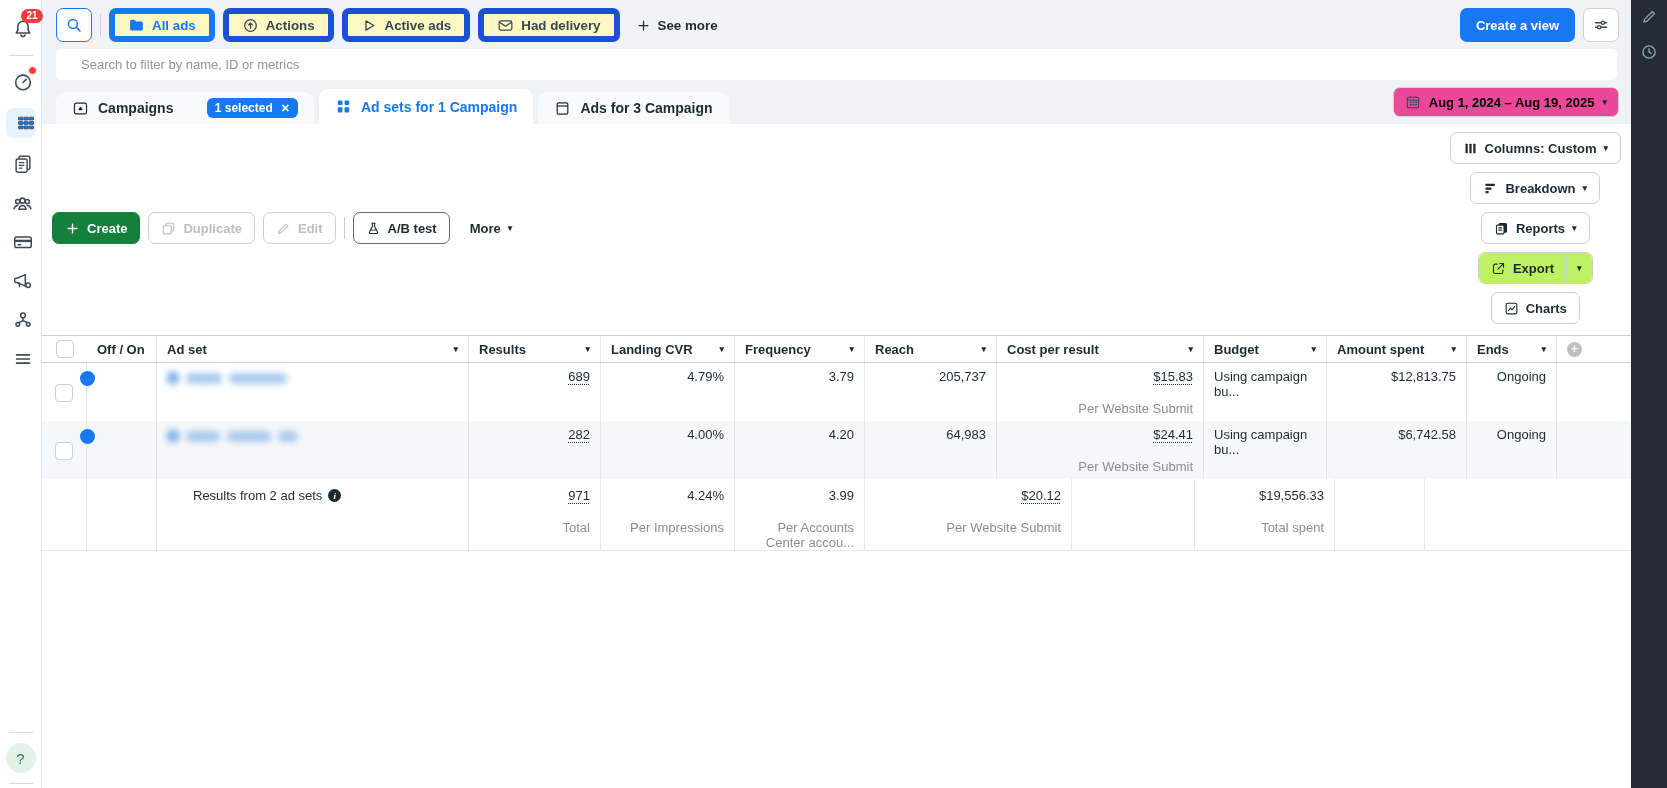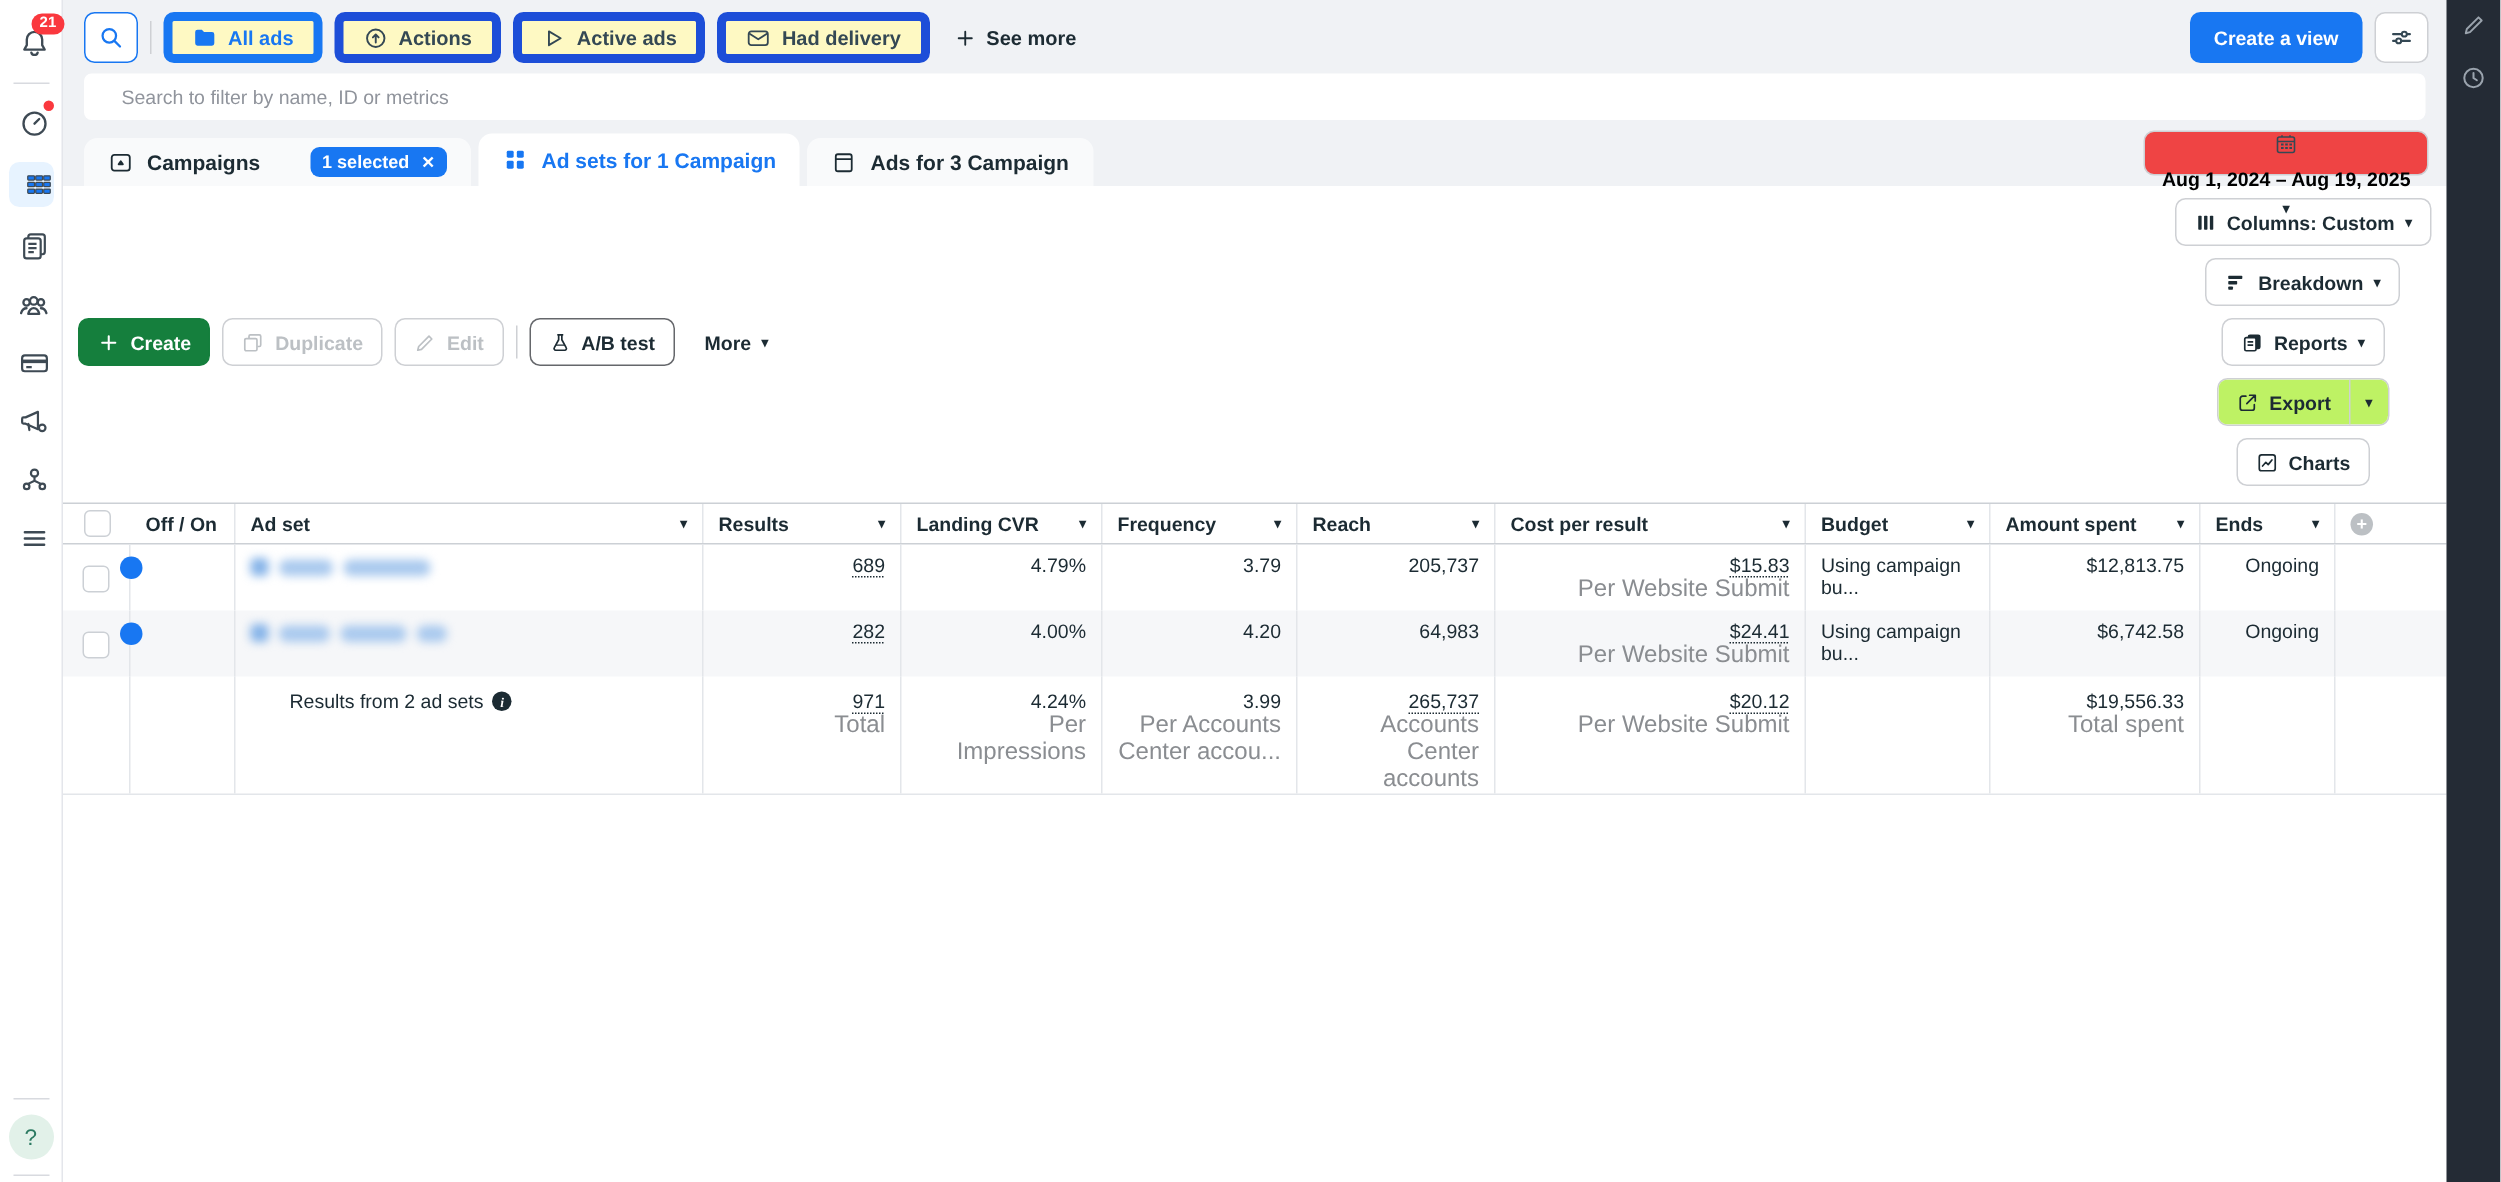--- a/index.html
+++ b/index.html
@@ -73,22 +73,22 @@
     font-size:14px; font-weight:bold; color:#1c2b33; cursor:pointer; white-space:nowrap;
   }
   .tab.first { width:258px; }
   .tab.active { background:#fff; color:#1877f2; height:35px; }
   .tab svg { flex:none; }
   .sel-badge { background:#1877f2; color:#fff; font-size:12px; font-weight:bold; border-radius:6px;
     padding:3px 8px; display:flex; gap:8px; align-items:center; margin-left:auto; }
   .sel-badge .x { font-size:11px; cursor:pointer; }
   .date-btn {
     position:absolute; right:12px; top:7px; height:30px;
-    background:#ef4444; border:1px solid #ced0d4; border-radius:7px;
-    display:flex; align-items:center; gap:8px; padding:0 11px; font-weight:bold; font-size:13px; cursor:pointer;flex-direction:column;
+    background:#ec4899; border:1px solid #ced0d4; border-radius:7px;
+    display:flex; align-items:center; gap:8px; padding:0 11px; font-weight:bold; font-size:13px; cursor:pointer;
   }
   .caret { font-size:9px; color:#1c2b33; line-height:1; }
 
   
   .content { background:#fff; flex:1; display:flex; flex-direction:column; min-height:0; }
   .toolbar { display:flex; align-items:center; gap:8px; padding:8px 10px; }
   .btn {
     height:32px; border-radius:7px; border:1px solid #ced0d4; background:#fff;
     display:flex; align-items:center; gap:7px; padding:0 12px; font-size:13px; font-weight:bold;
     color:#1c2b33; cursor:pointer; white-space:nowrap;
@@ -121,21 +121,21 @@
   .c-budget { width:123px; flex:none; }
   .c-amount { width:140px; flex:none; }
   .c-ends { width:90px; flex:none; }
   .c-add { flex:1; border-right:none !important; display:flex; align-items:center; }
   .row { min-height:36px; }
   .row.alt { background:#f6f7f9; }
   .row .td { padding-top:6px; padding-bottom:5px; }
   .num { text-align:right; }
   .val { font-size:13px; color:#1c2b33; }
   .val.link { text-decoration: underline dotted 1px; text-underline-offset:3px; cursor:pointer; }
-  .sub { font-size:16px; color:#8a8d91; margin-top:0; }
+  .sub { font-size:13px; color:#8a8d91; margin-top:17px; }
   .checkbox { width:18px; height:18px; border:1.5px solid #ccd0d5; border-radius:4px; background:#fff; cursor:pointer; }
   .toggle { width:35px; height:19px; border-radius:10px; background:#d3e2f4; position:relative; cursor:pointer; margin-top:2px; }
   .toggle .knob { position:absolute; right:2px; top:2px; width:15px; height:15px; border-radius:50%; background:#1877f2; }
   .blurred-name { display:flex; align-items:center; gap:7px; filter: blur(3.2px); margin-top:3px; cursor:pointer; }
   .blob { height:11px; border-radius:5px; background:#a9c9ee; }
   .blob.sq { width:12px; height:12px; border-radius:3px; background:#85b3e8; }
   .totals { min-height:58px; border-bottom:1px solid #e3e6ea; }
   .totals .td { padding-top:9px; }
   .totals-label { display:flex; align-items:center; gap:6px; font-size:13px;margin-left:26px; }
   .info-dot { width:13px; height:13px; border-radius:50%; background:#1c2b33; color:#fff; font-size:9px;
@@ -568,24 +568,20 @@
           <div class="sub">Total</div>
         </div>
         <div class="td c-cvr num">
           <span class="val">4.24%</span>
           <div class="sub">Per Impressions</div>
         </div>
         <div class="td c-freq num">
           <span class="val">3.99</span>
           <div class="sub">Per Accounts Center accou...</div>
         </div>
-        <div class="td c-reach num">
-          <span class="val link">265,737</span>
-          <div class="sub">Accounts Center accounts</div>
-        </div>
         <div class="td c-cost num">
           <span class="val link">$20.12</span>
           <div class="sub">Per Website Submit</div>
         </div>
         <div class="td c-budget"></div>
         <div class="td c-amount num">
           <span class="val">$19,556.33</span>
           <div class="sub">Total spent</div>
         </div>
         <div class="td c-ends"></div>

